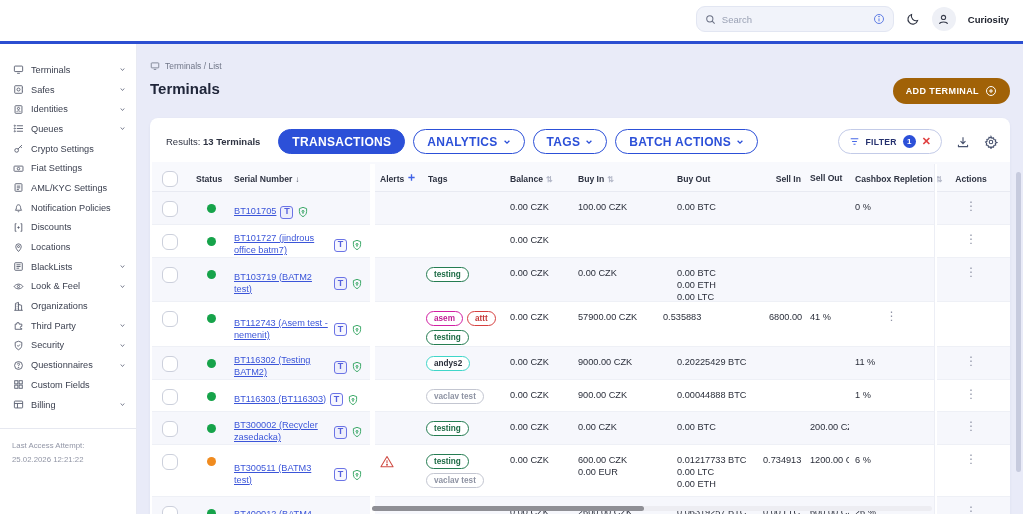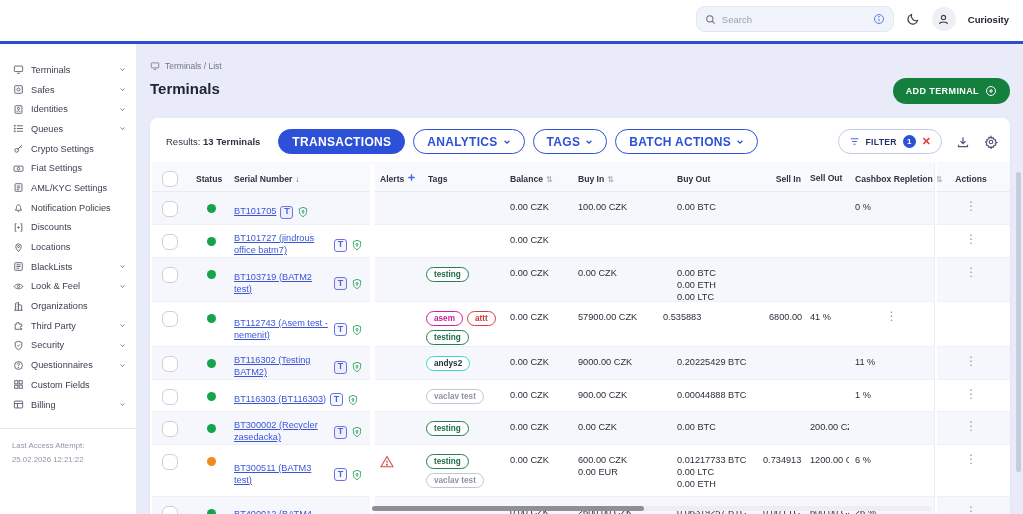--- a/index.html
+++ b/index.html
@@ -23,21 +23,21 @@
   .side-item svg.mi { width:11px; height:11px; stroke:#565c6e; fill:none; stroke-width:1.3; flex:none; }
   .side-item svg.chev { width:7px; height:7px; stroke:#7a7f90; fill:none; stroke-width:1.4; flex:none; }
   .side-divider { border-top:1px solid #e6e8f0; margin:14px 0 10px 0; }
   .last-access { padding:0 12px; font-size:7.8px; color:#9296a6; line-height:1.8; }
 
   
   .main { position:absolute; left:137px; top:44px; right:0; bottom:0; background:#e9ebf8; overflow:hidden; }
   .breadcrumb { position:absolute; left:13px; top:17px; display:flex; align-items:center; gap:5px; font-size:8.5px; color:#707688; }
   .breadcrumb svg { width:10px; height:10px; stroke:#707688; fill:none; stroke-width:1.3; }
   .page-title { position:absolute; left:13px; top:36px; font-size:15px; font-weight:700; color:#20263a; }
-  .add-btn { position:absolute; right:13px; top:34px; height:26px; background:#15803d; color:#fff; border:none; border-radius:16px; font-size:9px; font-weight:700; letter-spacing:.4px; display:flex; align-items:center; gap:6px; padding:0 13px; cursor:pointer; font-family:"Liberation Sans",sans-serif;justify-content:flex-end; }
+  .add-btn { position:absolute; right:13px; top:34px; height:26px; background:#a16207; color:#fff; border:none; border-radius:16px; font-size:9px; font-weight:700; letter-spacing:.4px; display:flex; align-items:center; gap:6px; padding:0 13px; cursor:pointer; font-family:"Liberation Sans",sans-serif;justify-content:flex-end; }
   .add-btn svg { width:12px; height:12px; stroke:#fff; fill:none; stroke-width:1.3; }
 
   
   .card { position:absolute; left:13px; top:74px; width:860px; height:400px; background:#fff; border-radius:8px 8px 0 0; box-shadow:0 1px 3px rgba(40,50,120,.06); overflow:hidden; }
   .toolbar { display:flex; align-items:center; gap:8px; padding:11px 12px 8px 16px; }
   .results { font-size:9.5px; color:#2e3342; margin-right:10px; white-space:nowrap; }
   .results b { font-weight:700; }
   .pill { height:25px; border-radius:14px; display:flex; align-items:center; gap:5px; padding:0 13px; font-size:12px; font-weight:700; letter-spacing:.3px; cursor:pointer; border:1px solid #2c50d8; background:#fff; color:#2c50d8; font-family:"Liberation Sans",sans-serif; white-space:nowrap; }
   .pill.solid { background:#2c50d8; color:#fff; }
   .pill svg.chev { width:8px; height:8px; stroke:#2c50d8; fill:none; stroke-width:1.6; }

